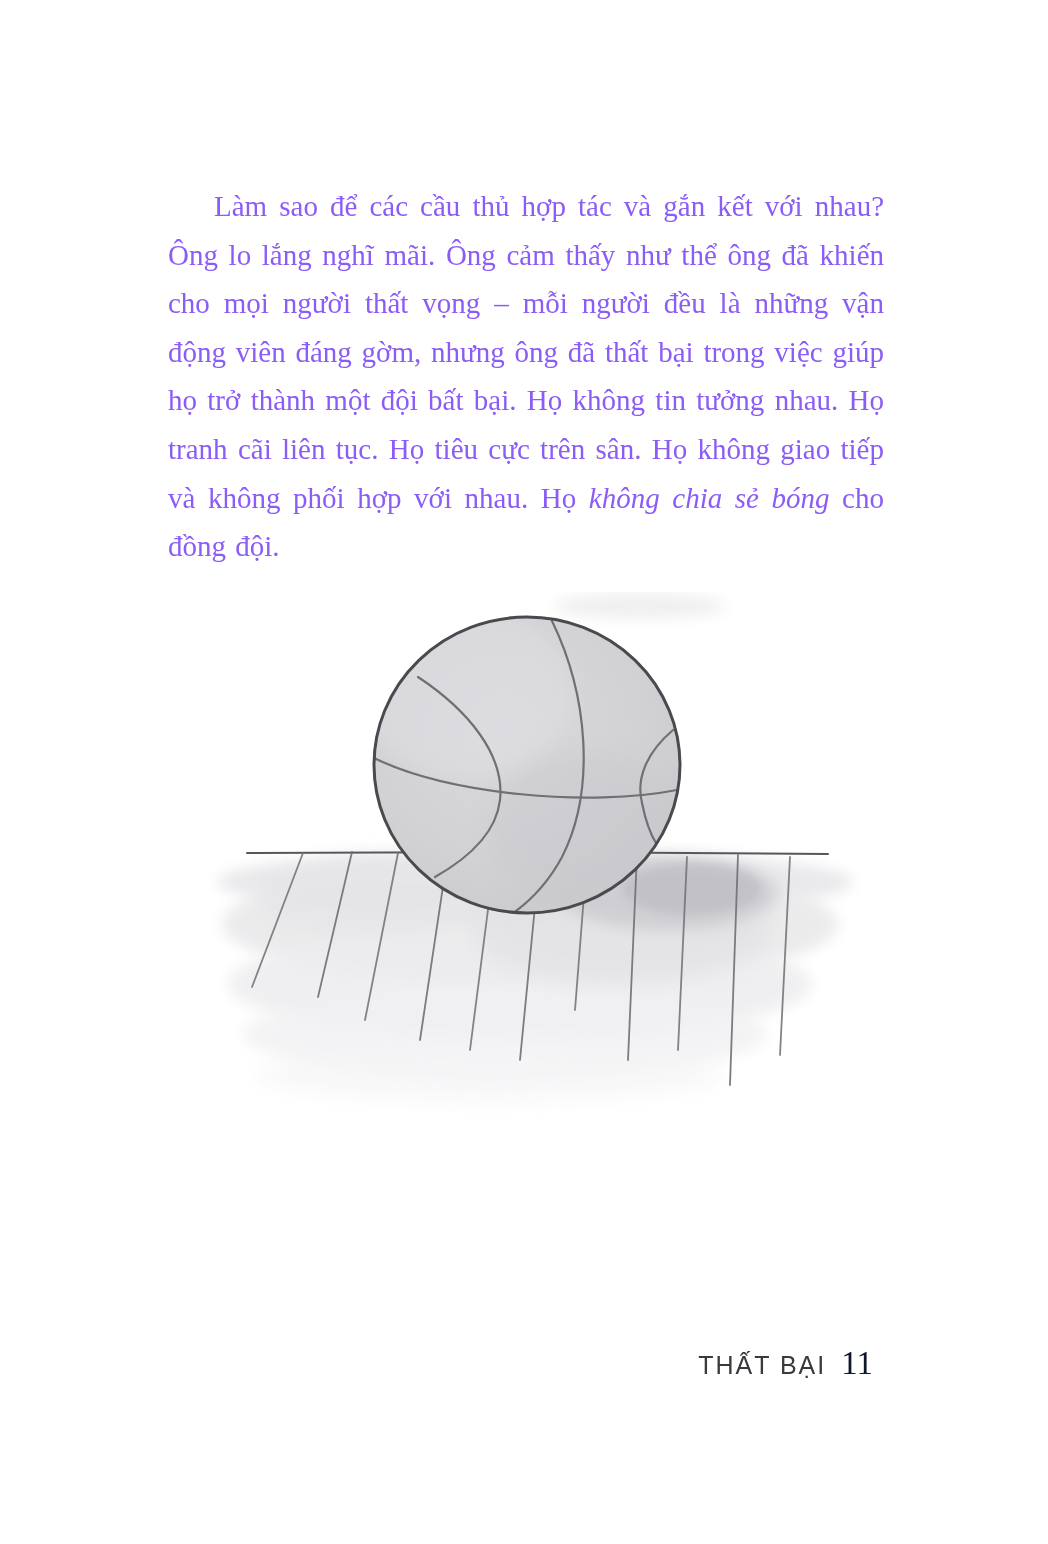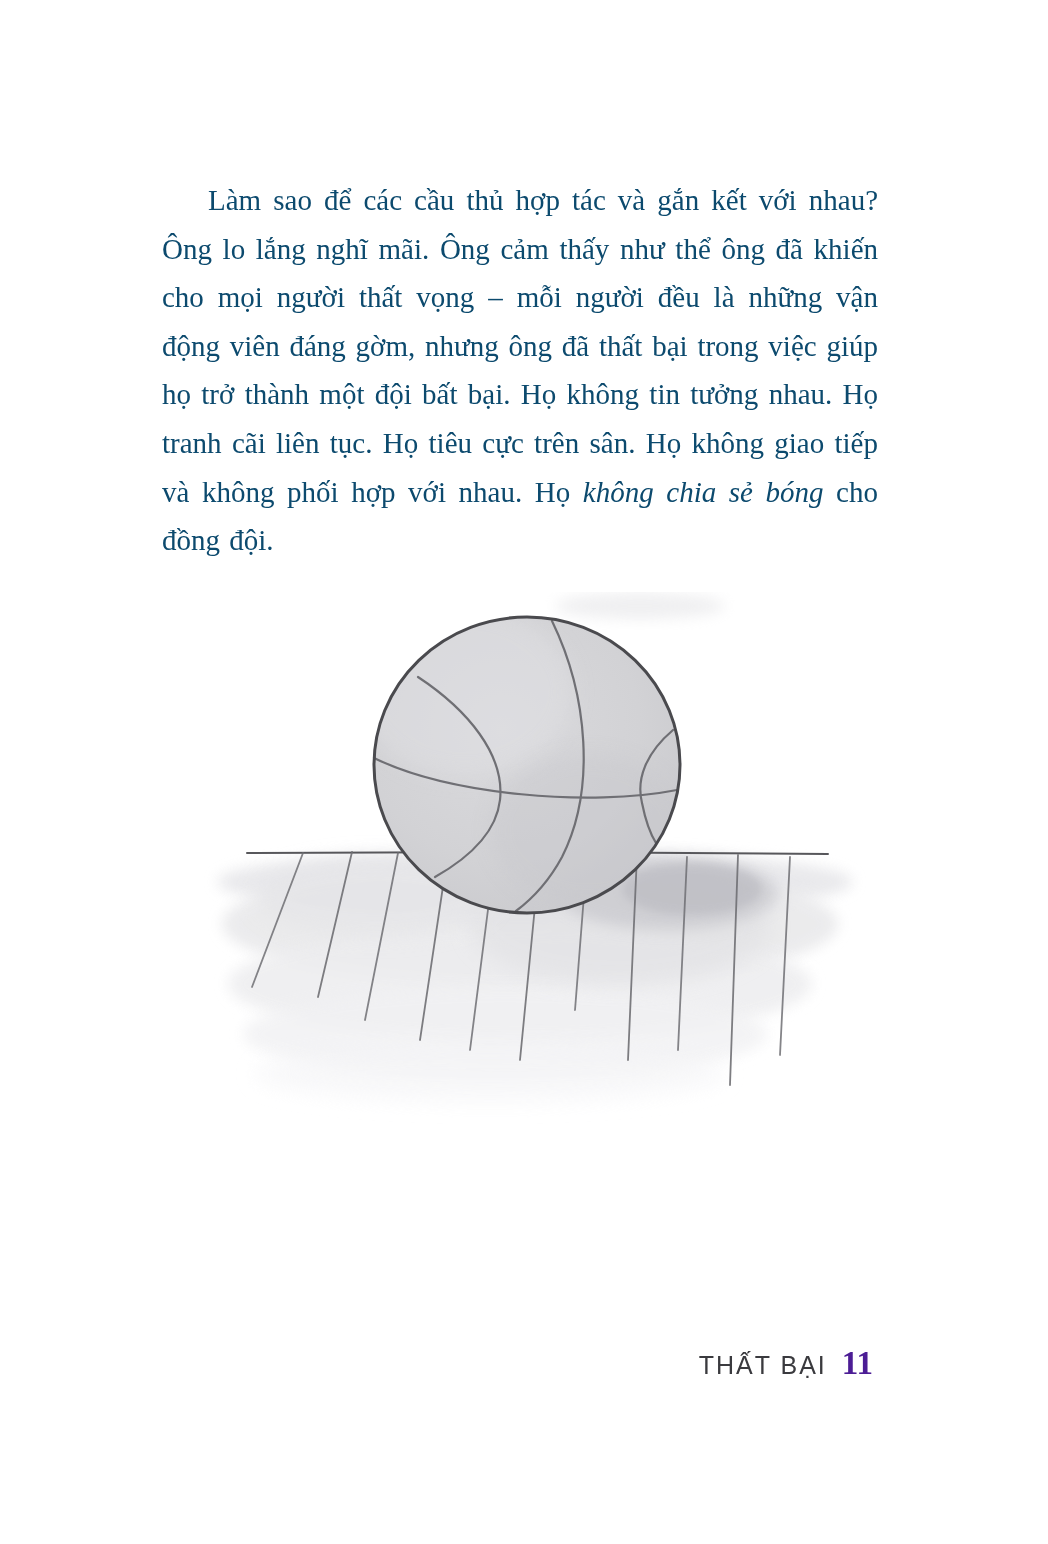--- a/index.html
+++ b/index.html
@@ -17,25 +17,25 @@
   .page {
     position: absolute;
     inset: 0;
     background: #ffffff;
   }
   .body-text {
     position: absolute;
     left: 160px;
     top: 174px;
     width: 716px;
-    margin: 2px;
+    margin: 8px;
     font-family: "Liberation Serif", serif;
     font-size: 29px;
     line-height: 48.6px;
-    color: #0c4a6e;
+    color: #8b5cf6;
     text-align: justify;
     text-indent: 46px;
     word-spacing: 2px;
   }
   .body-text em {
     font-style: italic;
   }
   .illustration {
     position: absolute;
     left: 190px;
@@ -58,22 +58,21 @@
   }
   .footer .chapter {
     font-family: "Liberation Sans", sans-serif;
     font-size: 25px;
     letter-spacing: 2px;
     color: #3a3a3e;
   }
   .footer .pagenum {
     font-family: "Liberation Serif", serif;
     font-size: 33px;
-    color: #4c1d95;
-    font-weight: bold;
+    color: #0f172a;
   }
 </style>
 </head>
 <body>
 
 <div class="page">
 
   <p class="body-text"><span>Làm sao để các cầu thủ hợp tác và gắn kết với nhau? Ông lo lắng nghĩ mãi. Ông cảm thấy như thể ông đã khiến cho mọi người thất vọng – mỗi người đều là những vận động viên đáng gờm, nhưng ông đã thất bại trong việc giúp họ trở thành một đội bất bại. Họ không tin tưởng nhau. Họ tranh cãi liên tục. Họ tiêu cực trên sân. Họ không giao tiếp và không phối hợp với nhau. Họ </span><em>không chia sẻ bóng</em><span> cho đồng đội.</span></p>
 
   <div class="illustration" role="img" aria-label="Hand-drawn grayscale basketball resting on a wooden court floor with a soft watercolor wash and shadow">

